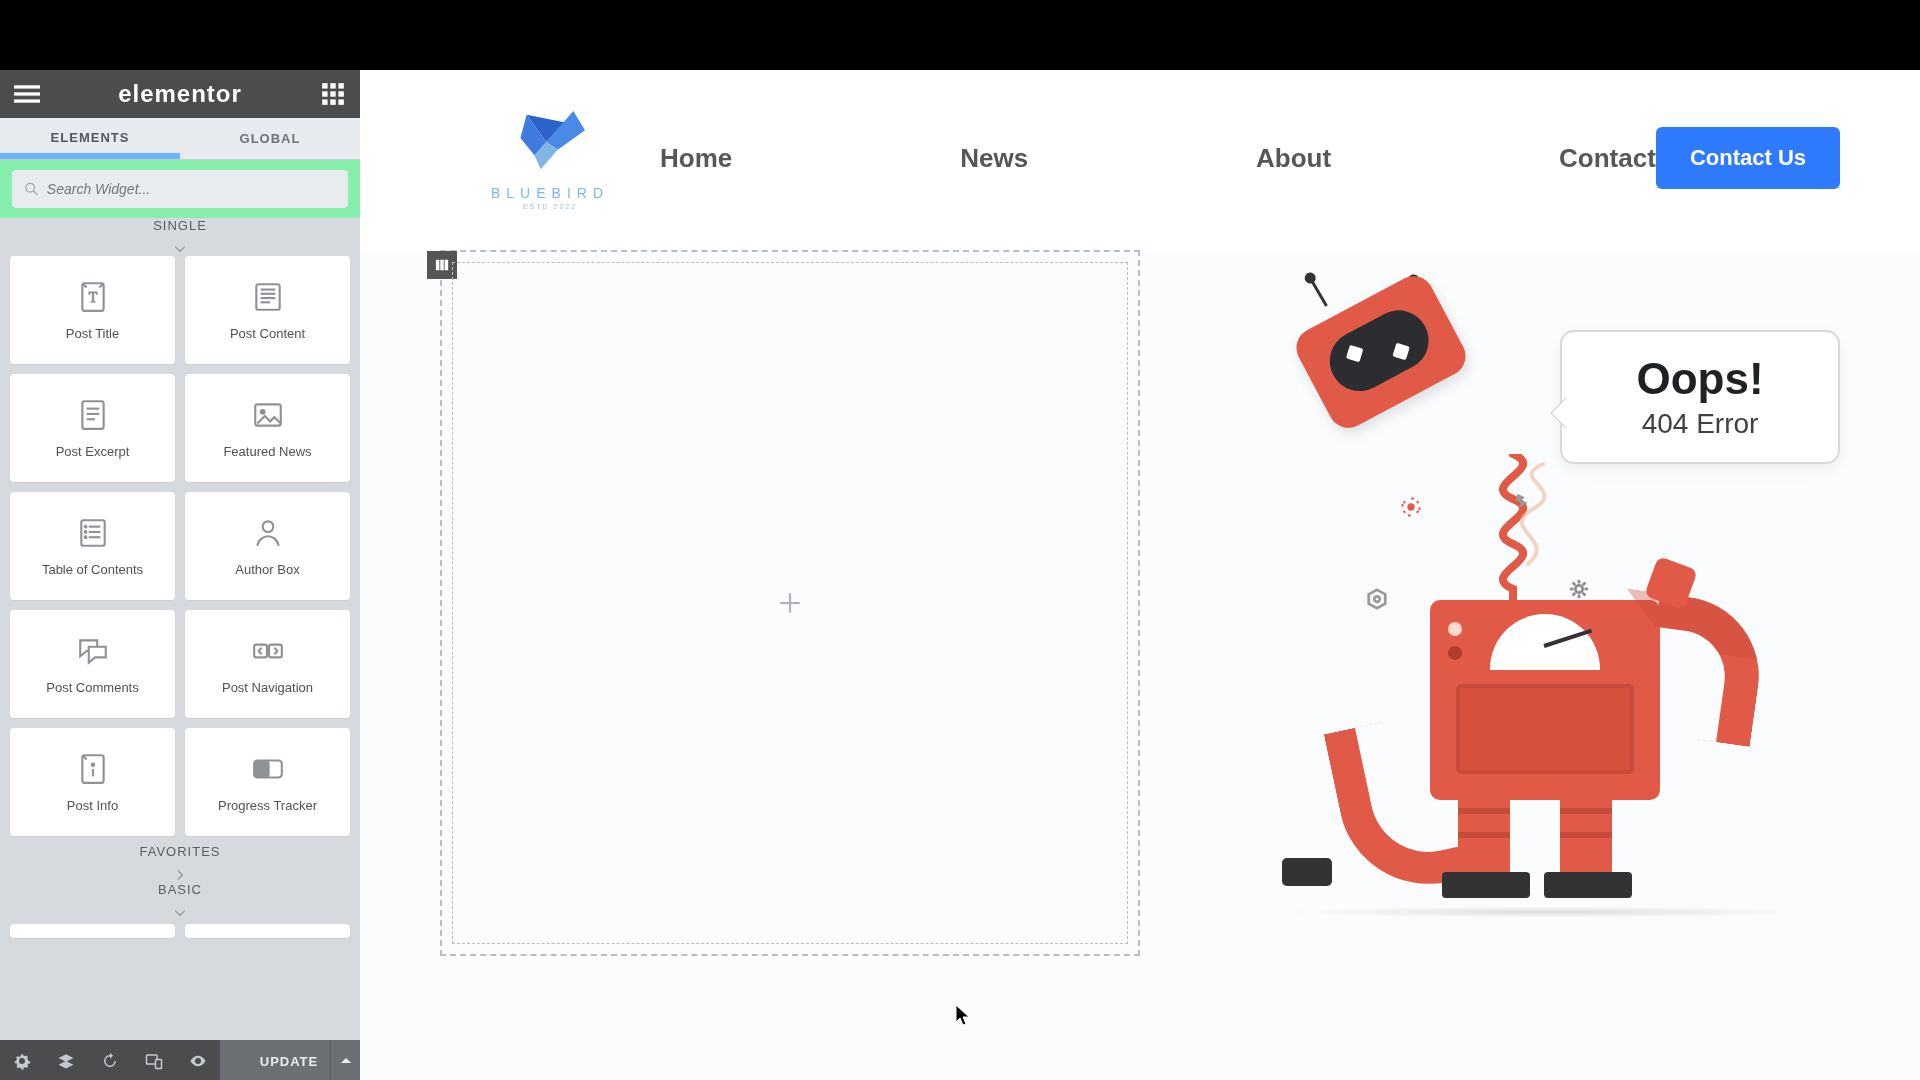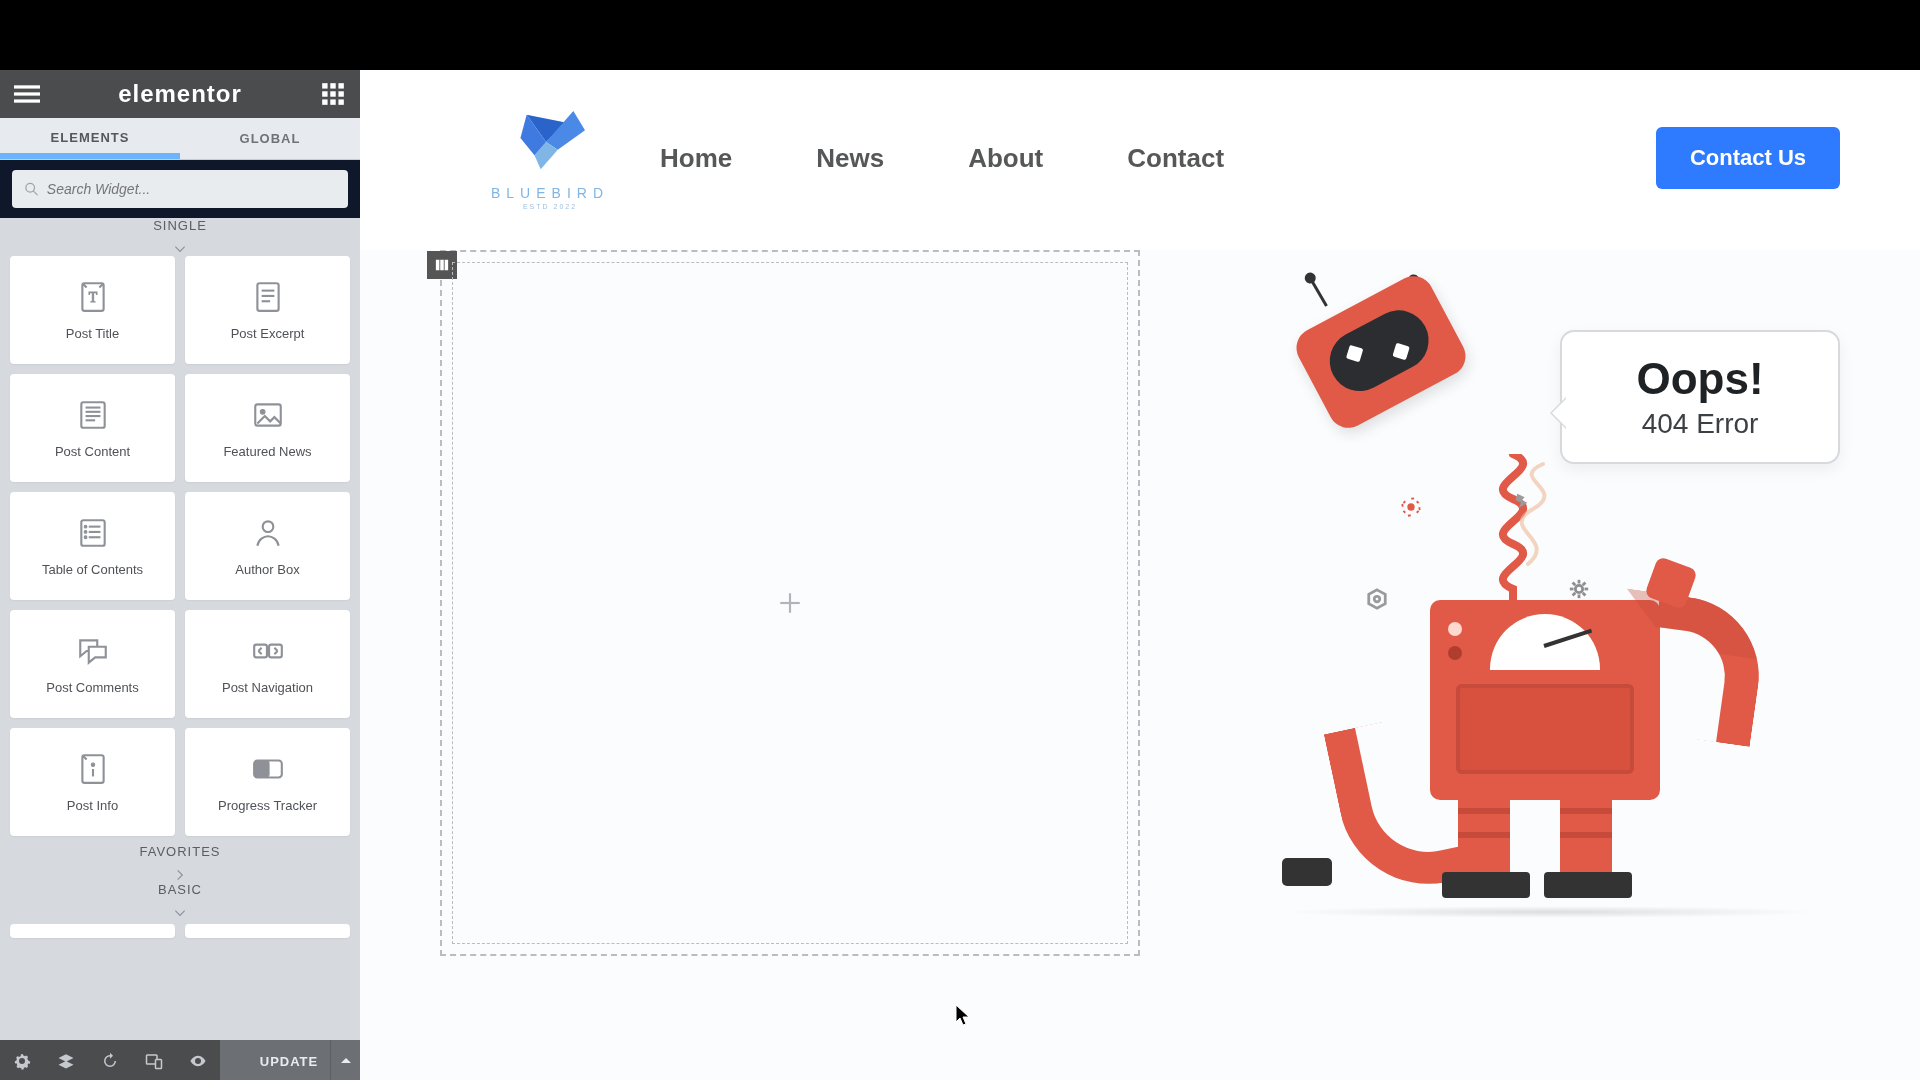--- a/index.html
+++ b/index.html
@@ -10,21 +10,21 @@
   
   .sidebar { position:absolute; top:0; left:0; width:360px; height:100%; background:#d6dadf; display:flex; flex-direction:column; }
   .sb-top { height:48px; background:#4b4c4e; display:flex; align-items:center; justify-content:space-between; padding:0 14px; }
   .sb-top .menu-icon, .sb-top .grid-icon { width:26px; height:26px; fill:#fff; cursor:pointer; }
   .sb-logo { color:#fff; font-weight:700; letter-spacing:1px; font-size:24px; }
 
   .sb-tabs { height:42px; background:#e7eaee; display:flex; border-bottom:1px solid #c7ccd2; }
   .sb-tab { flex:1; display:flex; align-items:center; justify-content:center; font-size:13px; font-weight:600; letter-spacing:1px; color:#6f7278; cursor:pointer; }
   .sb-tab.active { color:#55595f; border-bottom:3px solid #6bb5ff; background:#fff0; box-shadow: inset 0 -3px 0 #6bb5ff; }
 
-  .sb-search { padding:10px 12px; background:#0f172a; }
+  .sb-search { padding:10px 12px; background:#86efac; }
   .sb-search-inner { background:#e9ecef; border-radius:4px; height:38px; display:flex; align-items:center; padding:0 12px; }
   .sb-search-inner input { border:none; background:transparent; outline:none; font-size:14px; font-style:italic; color:#9fa3a9; width:100%; }
   .search-icon { width:16px; height:16px; fill:#9fa3a9; margin-right:8px; }
 
   .sb-scroll { flex:1; overflow:auto; padding:0 10px 10px 10px; }
   .acc-head { height:38px; display:flex; align-items:center; justify-content:space-between; padding:0 6px; font-size:13px; letter-spacing:1px; color:#5a5d62; cursor:pointer;flex-direction:column; }
   .acc-head .chev { width:14px; height:14px; fill:#8e9298; }
   .widget-grid { display:grid; grid-template-columns:1fr 1fr; gap:10px; }
   .widget-card { background:#fff; border-radius:4px; height:108px; display:flex; flex-direction:column; align-items:center; justify-content:center; gap:12px; cursor:grab; box-shadow:0 1px 2px rgba(0,0,0,.05); }
   .widget-card .wi { width:34px; height:34px; fill:#8e9298; stroke:#8e9298; }
@@ -42,21 +42,21 @@
   .sb-update-main { flex:1; background:#6c7075; display:flex; align-items:center; justify-content:center; color:#e9ecef; font-size:13px; font-weight:600; letter-spacing:1px; cursor:pointer;padding-left:28px; }
   .sb-update-caret { width:30px; background:#6c7075; border-left:1px solid #5b5f64; display:flex; align-items:center; justify-content:center; cursor:pointer; }
   .sb-update-caret svg { width:10px; height:10px; fill:#e9ecef; }
 
   
   .canvas { position:absolute; left:360px; top:0; right:0; height:100%; background:#fff; }
   .site-header { height:176px; display:flex; align-items:center; padding:0 80px; }
   .brand { width:220px; display:flex; flex-direction:column; align-items:center; }
   .brand-name { font-size:14px; letter-spacing:6px; color:#7fb6e6; margin-top:8px; }
   .brand-sub { font-size:7px; letter-spacing:2px; color:#9bbfe0; margin-top:2px; }
-  .nav { flex:1; display:flex; gap:84px; justify-content:flex-start; }
+  .nav { flex:1; display:flex; gap:84px; justify-content:space-between; }
   .nav a { font-size:26px; font-weight:700; color:#555759; text-decoration:none; cursor:pointer; }
   .cta { background:#2f7bff; color:#fff; font-size:22px; font-weight:600; padding:18px 34px; border-radius:6px; cursor:pointer; border:none; }
 
   .page-body { position:absolute; top:180px; left:0; right:0; bottom:0; background:#fbfcfd; }
   .drop-outer { position:absolute; left:80px; top:0; width:700px; height:706px; border:2px dashed #b9bdc3; }
   .drop-inner { position:absolute; inset:10px; border:1px dashed #b9bdc3; display:flex; align-items:center; justify-content:center; }
   .drop-inner .plus { width:26px; height:26px; fill:none; stroke:#b0b4ba; stroke-width:2; }
   .drop-handle { position:absolute; left:-15px; top:-1px; width:30px; height:28px; background:#555; display:flex; align-items:center; justify-content:center; cursor:grab; }
   .drop-handle svg { width:14px; height:14px; fill:#fff; }
 
@@ -172,37 +172,37 @@
           <svg class="wi" viewBox="0 0 32 32">
                 <rect x="6" y="3" width="20" height="26" rx="2" fill="none" stroke="#8e9298" stroke-width="2"></rect>
                 <path d="M6 3l4 4M26 3l-4 4" stroke="#8e9298" stroke-width="2" fill="none"></path>
                 <text x="16" y="21" text-anchor="middle" font-size="13" fill="#8e9298" font-family="serif">T</text>
               </svg>
           <span class="wl">Post Title</span>
         </div>
 
         <div class="widget-card">
           <svg class="wi" viewBox="0 0 32 32">
-                <rect x="6" y="3" width="20" height="26" rx="2" fill="none" stroke="#8e9298" stroke-width="2"></rect>
-                <line x1="10" y1="10" x2="22" y2="10" stroke="#8e9298" stroke-width="2"></line>
-                <line x1="10" y1="15" x2="22" y2="15" stroke="#8e9298" stroke-width="2"></line>
-                <line x1="10" y1="20" x2="18" y2="20" stroke="#8e9298" stroke-width="2"></line>
-              </svg>
-          <span class="wl">Post Excerpt</span>
-        </div>
-
-        <div class="widget-card">
-          <svg class="wi" viewBox="0 0 32 32">
                 <rect x="5" y="4" width="22" height="24" rx="2" fill="none" stroke="#8e9298" stroke-width="2"></rect>
                 <line x1="9" y1="9" x2="23" y2="9" stroke="#8e9298" stroke-width="2"></line>
                 <line x1="9" y1="13" x2="23" y2="13" stroke="#8e9298" stroke-width="2"></line>
                 <line x1="9" y1="17" x2="23" y2="17" stroke="#8e9298" stroke-width="2"></line>
                 <line x1="9" y1="21" x2="18" y2="21" stroke="#8e9298" stroke-width="2"></line>
               </svg>
           <span class="wl">Post Content</span>
+        </div>
+
+        <div class="widget-card">
+          <svg class="wi" viewBox="0 0 32 32">
+                <rect x="6" y="3" width="20" height="26" rx="2" fill="none" stroke="#8e9298" stroke-width="2"></rect>
+                <line x1="10" y1="10" x2="22" y2="10" stroke="#8e9298" stroke-width="2"></line>
+                <line x1="10" y1="15" x2="22" y2="15" stroke="#8e9298" stroke-width="2"></line>
+                <line x1="10" y1="20" x2="18" y2="20" stroke="#8e9298" stroke-width="2"></line>
+              </svg>
+          <span class="wl">Post Excerpt</span>
         </div>
 
         <div class="widget-card">
           <svg class="wi" viewBox="0 0 32 32">
                 <rect x="4" y="6" width="24" height="20" rx="2" fill="none" stroke="#8e9298" stroke-width="2"></rect>
                 <circle cx="11" cy="13" r="2.2" fill="#8e9298"></circle>
                 <path d="M6 24l7-7 5 5 4-4 6 6" fill="none" stroke="#8e9298" stroke-width="2"></path>
               </svg>
           <span class="wl">Featured News</span>
         </div>

